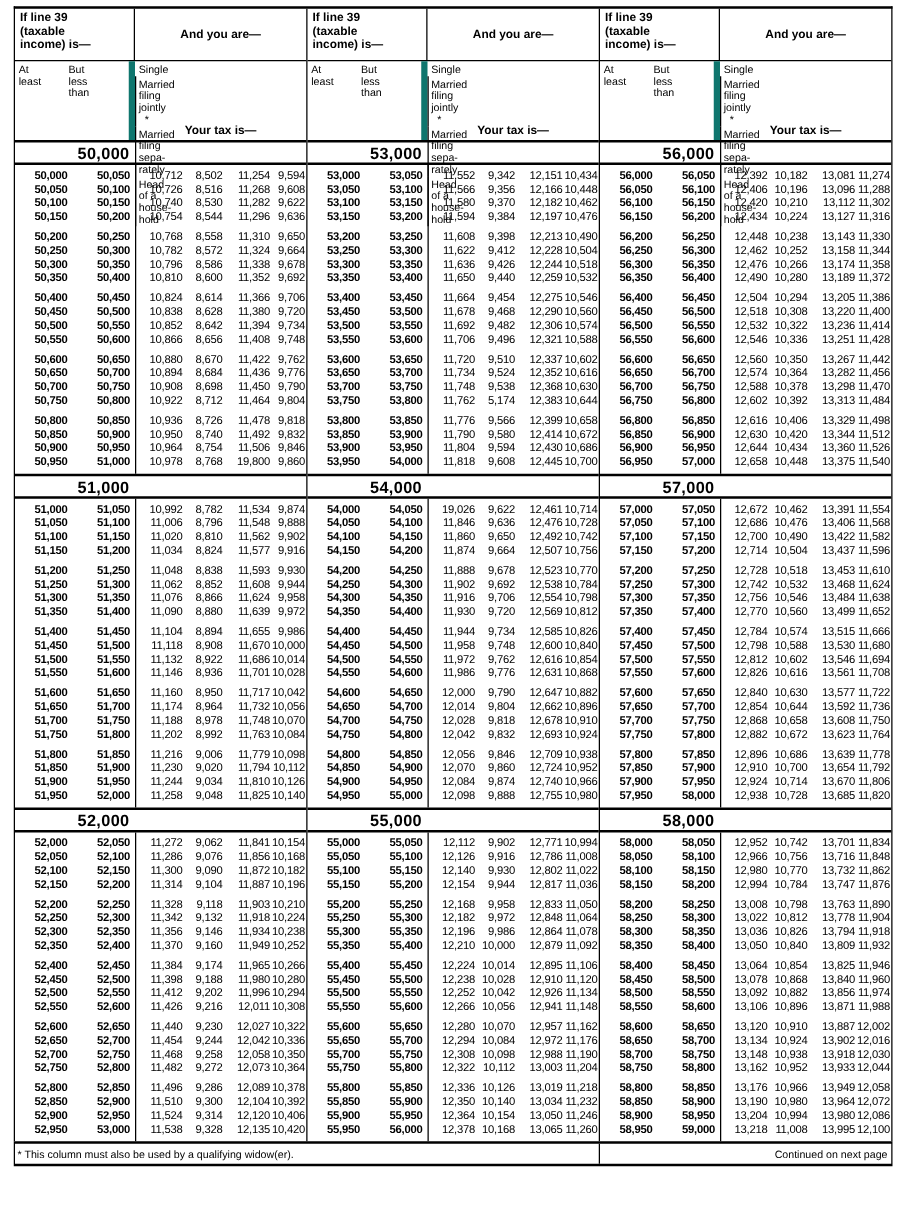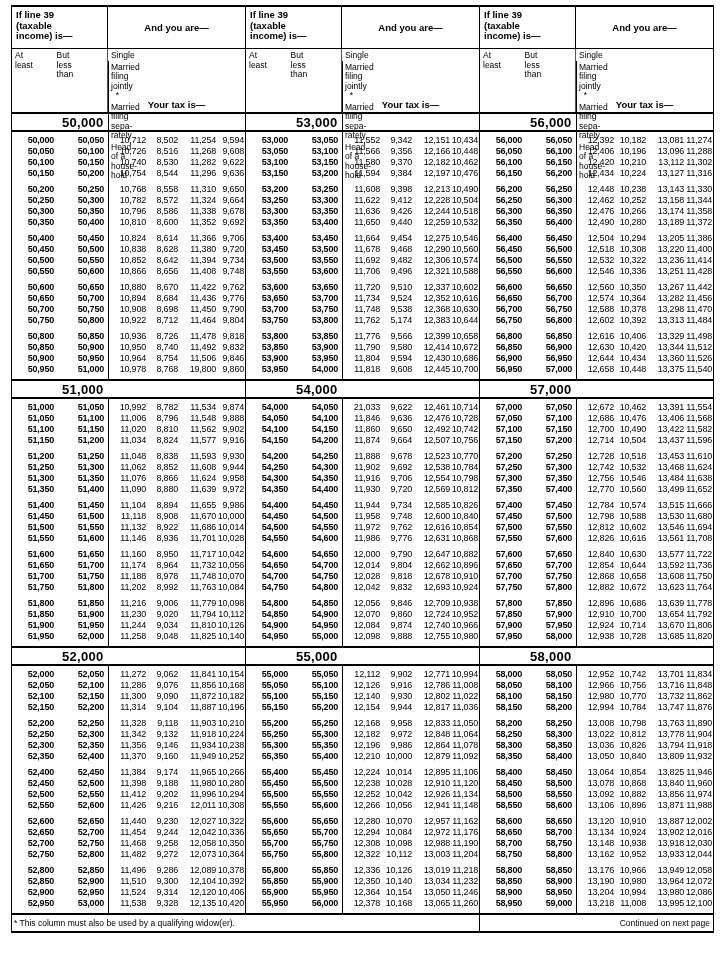--- a/index.html
+++ b/index.html
@@ -22,21 +22,21 @@
   
   .ghead-top { display: flex; border-bottom: 1px solid #000; height: 42px; }
   .gh-income {
     width: 96px; border-right: 1px solid #000;
     font-size: 9.5px; font-weight: bold; line-height: 10.5px;
     padding: 3px 12px 0 4px; white-space: pre-line;
   }
   .gh-andyou { flex: 1; display: flex; align-items: center; justify-content: center;
     font-size: 9.5px; font-weight: bold; }
   .ghead-cols { display: flex; height: 63px; }
-  .gh-left { width: 96px; border-right: 1px solid #0f766e; display: flex; }
+  .gh-left { width: 96px; border-right: 5px solid #0f766e; display: flex; }
   .hc { font-size: 8.5px; line-height: 9.5px; white-space: pre-line; padding: 2px 0 0 3px; }
   .hc-atleast { width: 42px; }
   .hc-butless { width: 54px; }
   .gh-right { flex: 1; display: flex; flex-direction: column; min-width: 0; }
   .gh-taxcols { display: flex; height: 50px; flex-direction: column; }
   .hc-single { width: 40px; }
   .hc-mfj { width: 32px; border-left: 1px solid #000; padding-left: 2px; }
   .hc-mfs { width: 37px; border-left: 1px solid #000; padding-left: 2px; }
   .hc-hoh  { width: 28px; border-left: 1px solid #000; padding-left: 2px; }
   .gh-yourtax { height: 13px; text-align: center; font-size: 9.5px; font-weight: bold; }
@@ -241,21 +241,21 @@
               <div class="trow"><span class="c col0">53,700</span><span class="c col1">53,750</span><span class="c col2">11,748</span><span class="c col3">9,538</span><span class="c col4">12,368</span><span class="c col5">10,630</span></div>
               <div class="trow"><span class="c col0">53,750</span><span class="c col1">53,800</span><span class="c col2">11,762</span><span class="c col3">5,174</span><span class="c col4">12,383</span><span class="c col5">10,644</span></div>
               <div class="trow quad"><span class="c col0">53,800</span><span class="c col1">53,850</span><span class="c col2">11,776</span><span class="c col3">9,566</span><span class="c col4">12,399</span><span class="c col5">10,658</span></div>
               <div class="trow"><span class="c col0">53,850</span><span class="c col1">53,900</span><span class="c col2">11,790</span><span class="c col3">9,580</span><span class="c col4">12,414</span><span class="c col5">10,672</span></div>
               <div class="trow"><span class="c col0">53,900</span><span class="c col1">53,950</span><span class="c col2">11,804</span><span class="c col3">9,594</span><span class="c col4">12,430</span><span class="c col5">10,686</span></div>
               <div class="trow"><span class="c col0">53,950</span><span class="c col1">54,000</span><span class="c col2">11,818</span><span class="c col3">9,608</span><span class="c col4">12,445</span><span class="c col5">10,700</span></div>
               <div class="vdiv"></div>
             </div>
             <div class="band">54,000</div>
             <div class="rows">
-              <div class="trow"><span class="c col0">54,000</span><span class="c col1">54,050</span><span class="c col2">21,033</span><span class="c col3">9,622</span><span class="c col4">12,461</span><span class="c col5">10,714</span></div>
+              <div class="trow"><span class="c col0">54,000</span><span class="c col1">54,050</span><span class="c col2">19,026</span><span class="c col3">9,622</span><span class="c col4">12,461</span><span class="c col5">10,714</span></div>
               <div class="trow"><span class="c col0">54,050</span><span class="c col1">54,100</span><span class="c col2">11,846</span><span class="c col3">9,636</span><span class="c col4">12,476</span><span class="c col5">10,728</span></div>
               <div class="trow"><span class="c col0">54,100</span><span class="c col1">54,150</span><span class="c col2">11,860</span><span class="c col3">9,650</span><span class="c col4">12,492</span><span class="c col5">10,742</span></div>
               <div class="trow"><span class="c col0">54,150</span><span class="c col1">54,200</span><span class="c col2">11,874</span><span class="c col3">9,664</span><span class="c col4">12,507</span><span class="c col5">10,756</span></div>
               <div class="trow quad"><span class="c col0">54,200</span><span class="c col1">54,250</span><span class="c col2">11,888</span><span class="c col3">9,678</span><span class="c col4">12,523</span><span class="c col5">10,770</span></div>
               <div class="trow"><span class="c col0">54,250</span><span class="c col1">54,300</span><span class="c col2">11,902</span><span class="c col3">9,692</span><span class="c col4">12,538</span><span class="c col5">10,784</span></div>
               <div class="trow"><span class="c col0">54,300</span><span class="c col1">54,350</span><span class="c col2">11,916</span><span class="c col3">9,706</span><span class="c col4">12,554</span><span class="c col5">10,798</span></div>
               <div class="trow"><span class="c col0">54,350</span><span class="c col1">54,400</span><span class="c col2">11,930</span><span class="c col3">9,720</span><span class="c col4">12,569</span><span class="c col5">10,812</span></div>
               <div class="trow quad"><span class="c col0">54,400</span><span class="c col1">54,450</span><span class="c col2">11,944</span><span class="c col3">9,734</span><span class="c col4">12,585</span><span class="c col5">10,826</span></div>
               <div class="trow"><span class="c col0">54,450</span><span class="c col1">54,500</span><span class="c col2">11,958</span><span class="c col3">9,748</span><span class="c col4">12,600</span><span class="c col5">10,840</span></div>
               <div class="trow"><span class="c col0">54,500</span><span class="c col1">54,550</span><span class="c col2">11,972</span><span class="c col3">9,762</span><span class="c col4">12,616</span><span class="c col5">10,854</span></div>

